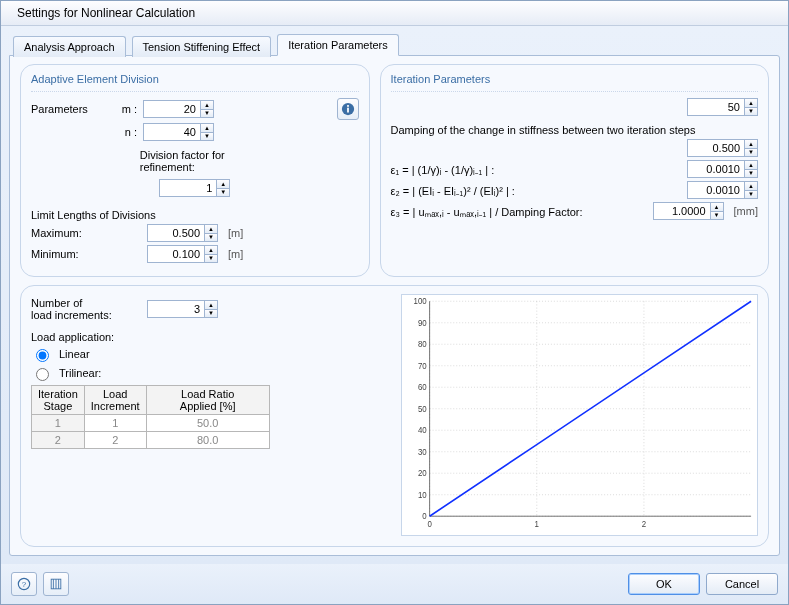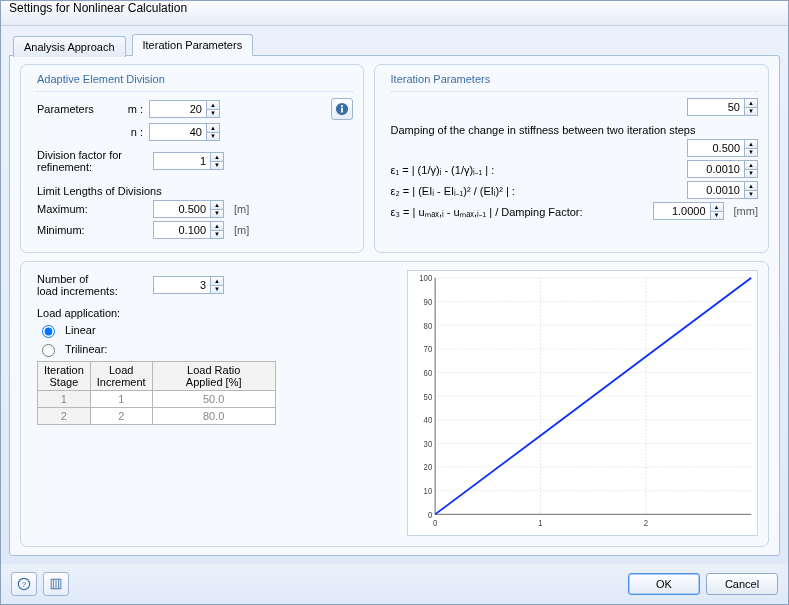--- a/index.html
+++ b/index.html
@@ -17,21 +17,22 @@
     display: flex;
     flex-direction: column;
     box-sizing: border-box;
     background: #fff;
   }
   .titlebar {
     height: 24px;
     background: linear-gradient(#fdfdff, #e6ecf6);
     border-bottom: 1px solid #c0cde0;
     display: flex;
-    padding: 0 8px;
+    align-items: center;
+    padding: 0 16px;
     font-size: 12px;
   }
   .client {
     flex: 1;
     padding: 8px;
     background: linear-gradient(#eaf1fb, #dfe9f7);
     display: flex;
     flex-direction: column;
   }
   .tabs {
@@ -66,22 +67,22 @@
     display: flex;
     flex-direction: column;
     gap: 8px;
   }
   .row {
     display: flex;
     gap: 10px;
   }
   .group {
     border: 1px solid #c7d6ea;
-    border-radius: 7px;
-    padding: 8px 10px 10px 16px;
+    border-radius: 14px;
+    padding: 8px 10px 10px 10px;
     background: #f6f9fe;
   }
   .group-title {
     color: #3b6ea5;
     font-weight: normal;
     padding-bottom: 6px;
     margin-bottom: 6px;
     border-bottom: 1px dotted #cad7ea;
   }
   .field-row {
@@ -208,20 +209,21 @@
 <body>
 
 <div class="window">
   <div class="titlebar">
     <span>Settings for Nonlinear Calculation</span>
   </div>
   <div class="client">
 
     <div class="tabs">
       <div class="tab">Analysis Approach</div>
+      <div class="tab">Tension Stiffening Effect</div>
       <div class="tab active">Iteration Parameters</div>
     </div>
 
     <div class="panel">
 
       <div class="row">
 
         <div class="group" style="width:360px;">
           <div class="group-title">Adaptive Element Division</div>
 
@@ -250,21 +252,21 @@
             <span class="label" style="width:30px;text-align:right;">n :</span>
             <span class="spinner">
               <input value="40" style="">
               <span class="btns">
                   <button>▲</button>
                   <button>▼</button>
                 </span>
             </span>
           </div>
 
-          <div class="field-row" style="margin-top:8px;">
+          <div class="field-row" style="margin-top:8px;flex-direction:column;">
             <span class="label" style="width:110px; white-space:pre-line;">Division factor for
 refinement:</span>
             <span class="spinner">
               <input value="1" style="">
               <span class="btns">
                   <button>▲</button>
                   <button>▼</button>
                 </span>
             </span>
           </div>

